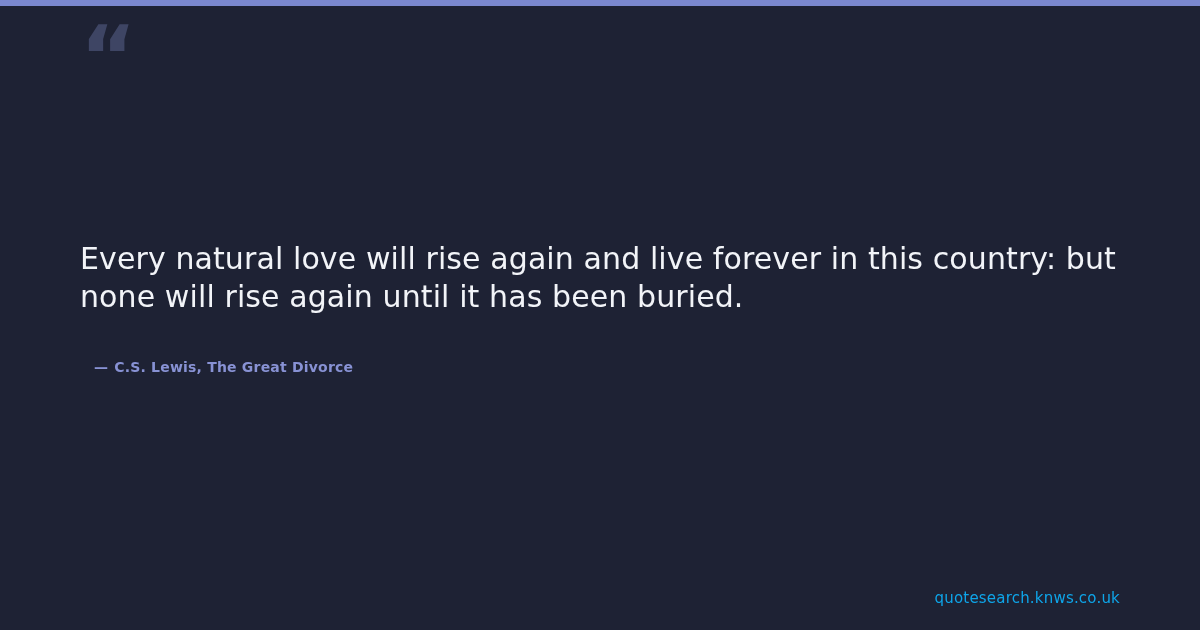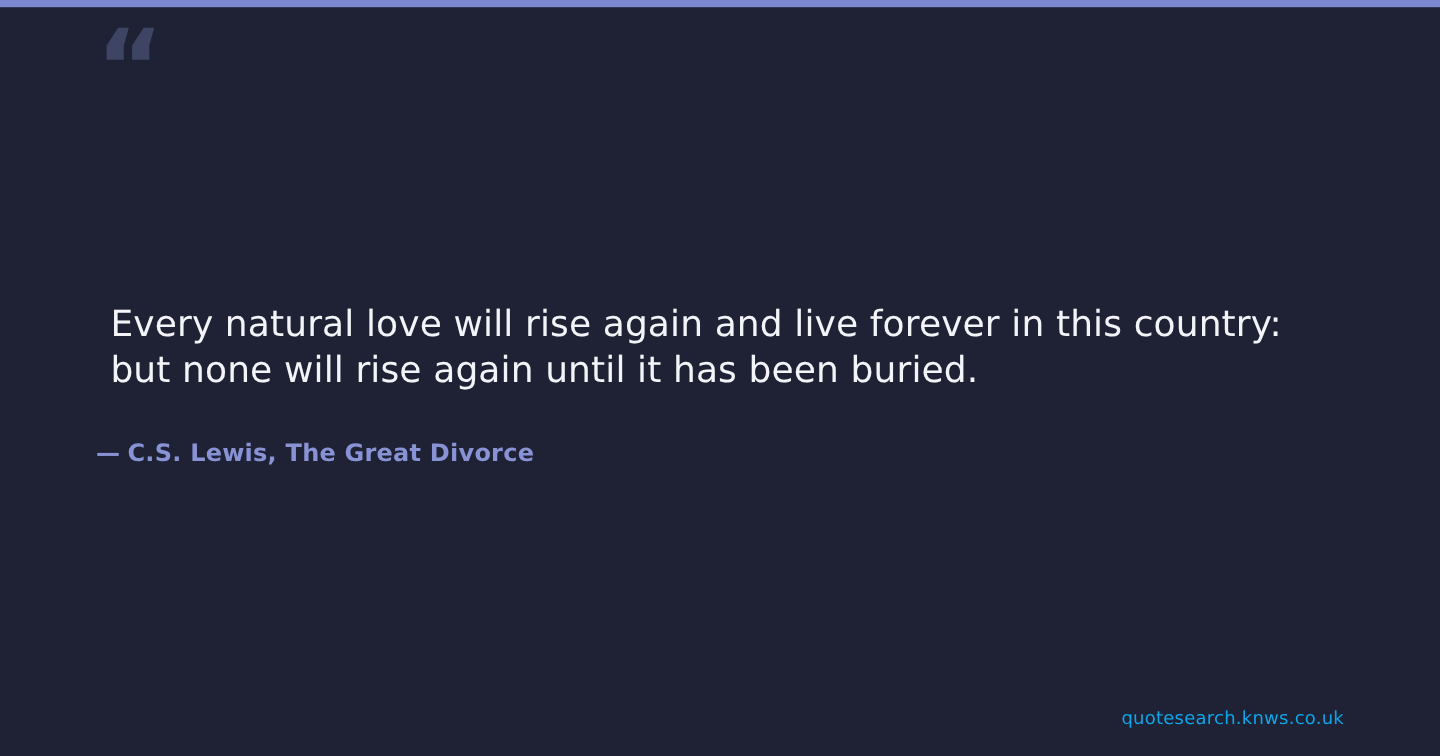--- a/index.html
+++ b/index.html
@@ -43,29 +43,29 @@
     left: 80px;
     top: 240px;
     width: 1044px;
   }
   .quote-text {
     font-family: "DejaVu Sans", sans-serif;
     font-size: 30px;
     line-height: 38px;
     font-weight: normal;
     color: #f2f4f8;
-    margin: 12px;
+    margin: 0;
     letter-spacing: 0.1px;
     white-space: pre-wrap;
   }
   .attribution {
-    margin: 0;
+    margin: 14px;
     padding-top: 24px;
     font-family: "DejaVu Sans", sans-serif;
-    font-size: 20px;
+    font-size: 14px;
     line-height: 26px;
     font-weight: bold;
     color: #8892d4;
     letter-spacing: 0.2px;
   }
   .attribution .dash {
     margin-right: 6px;
   }
   .footer {
     position: absolute;

